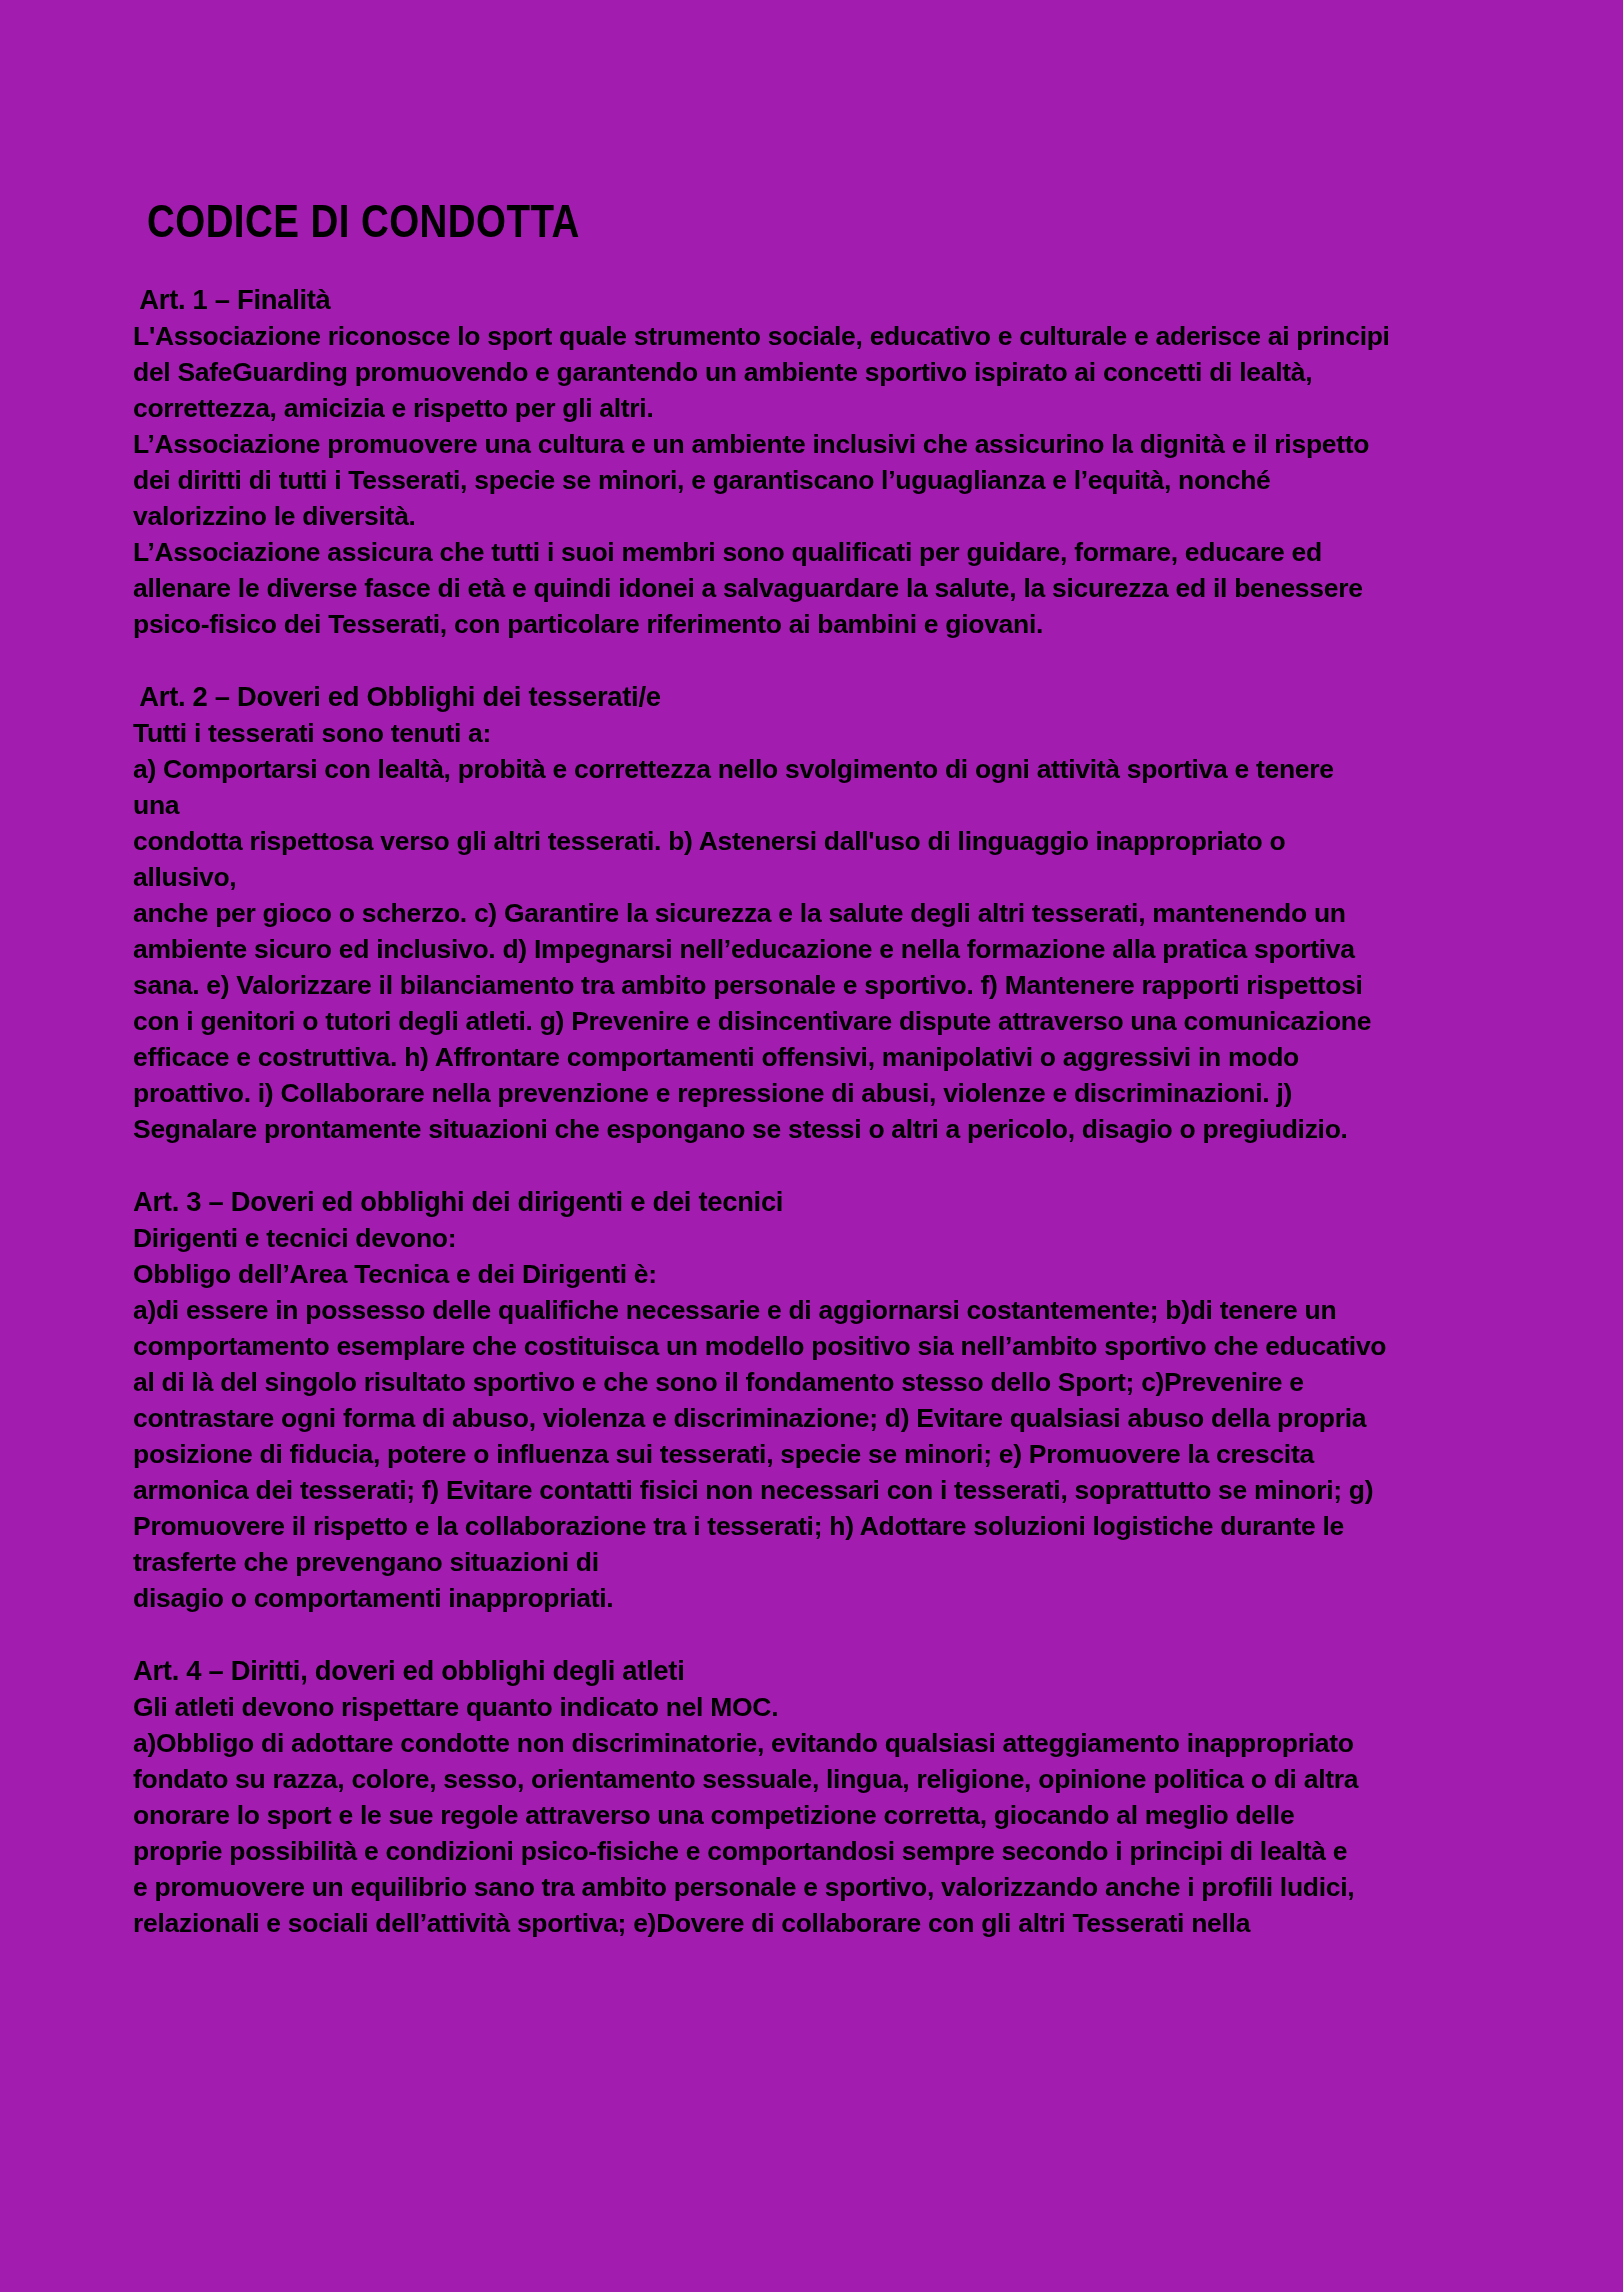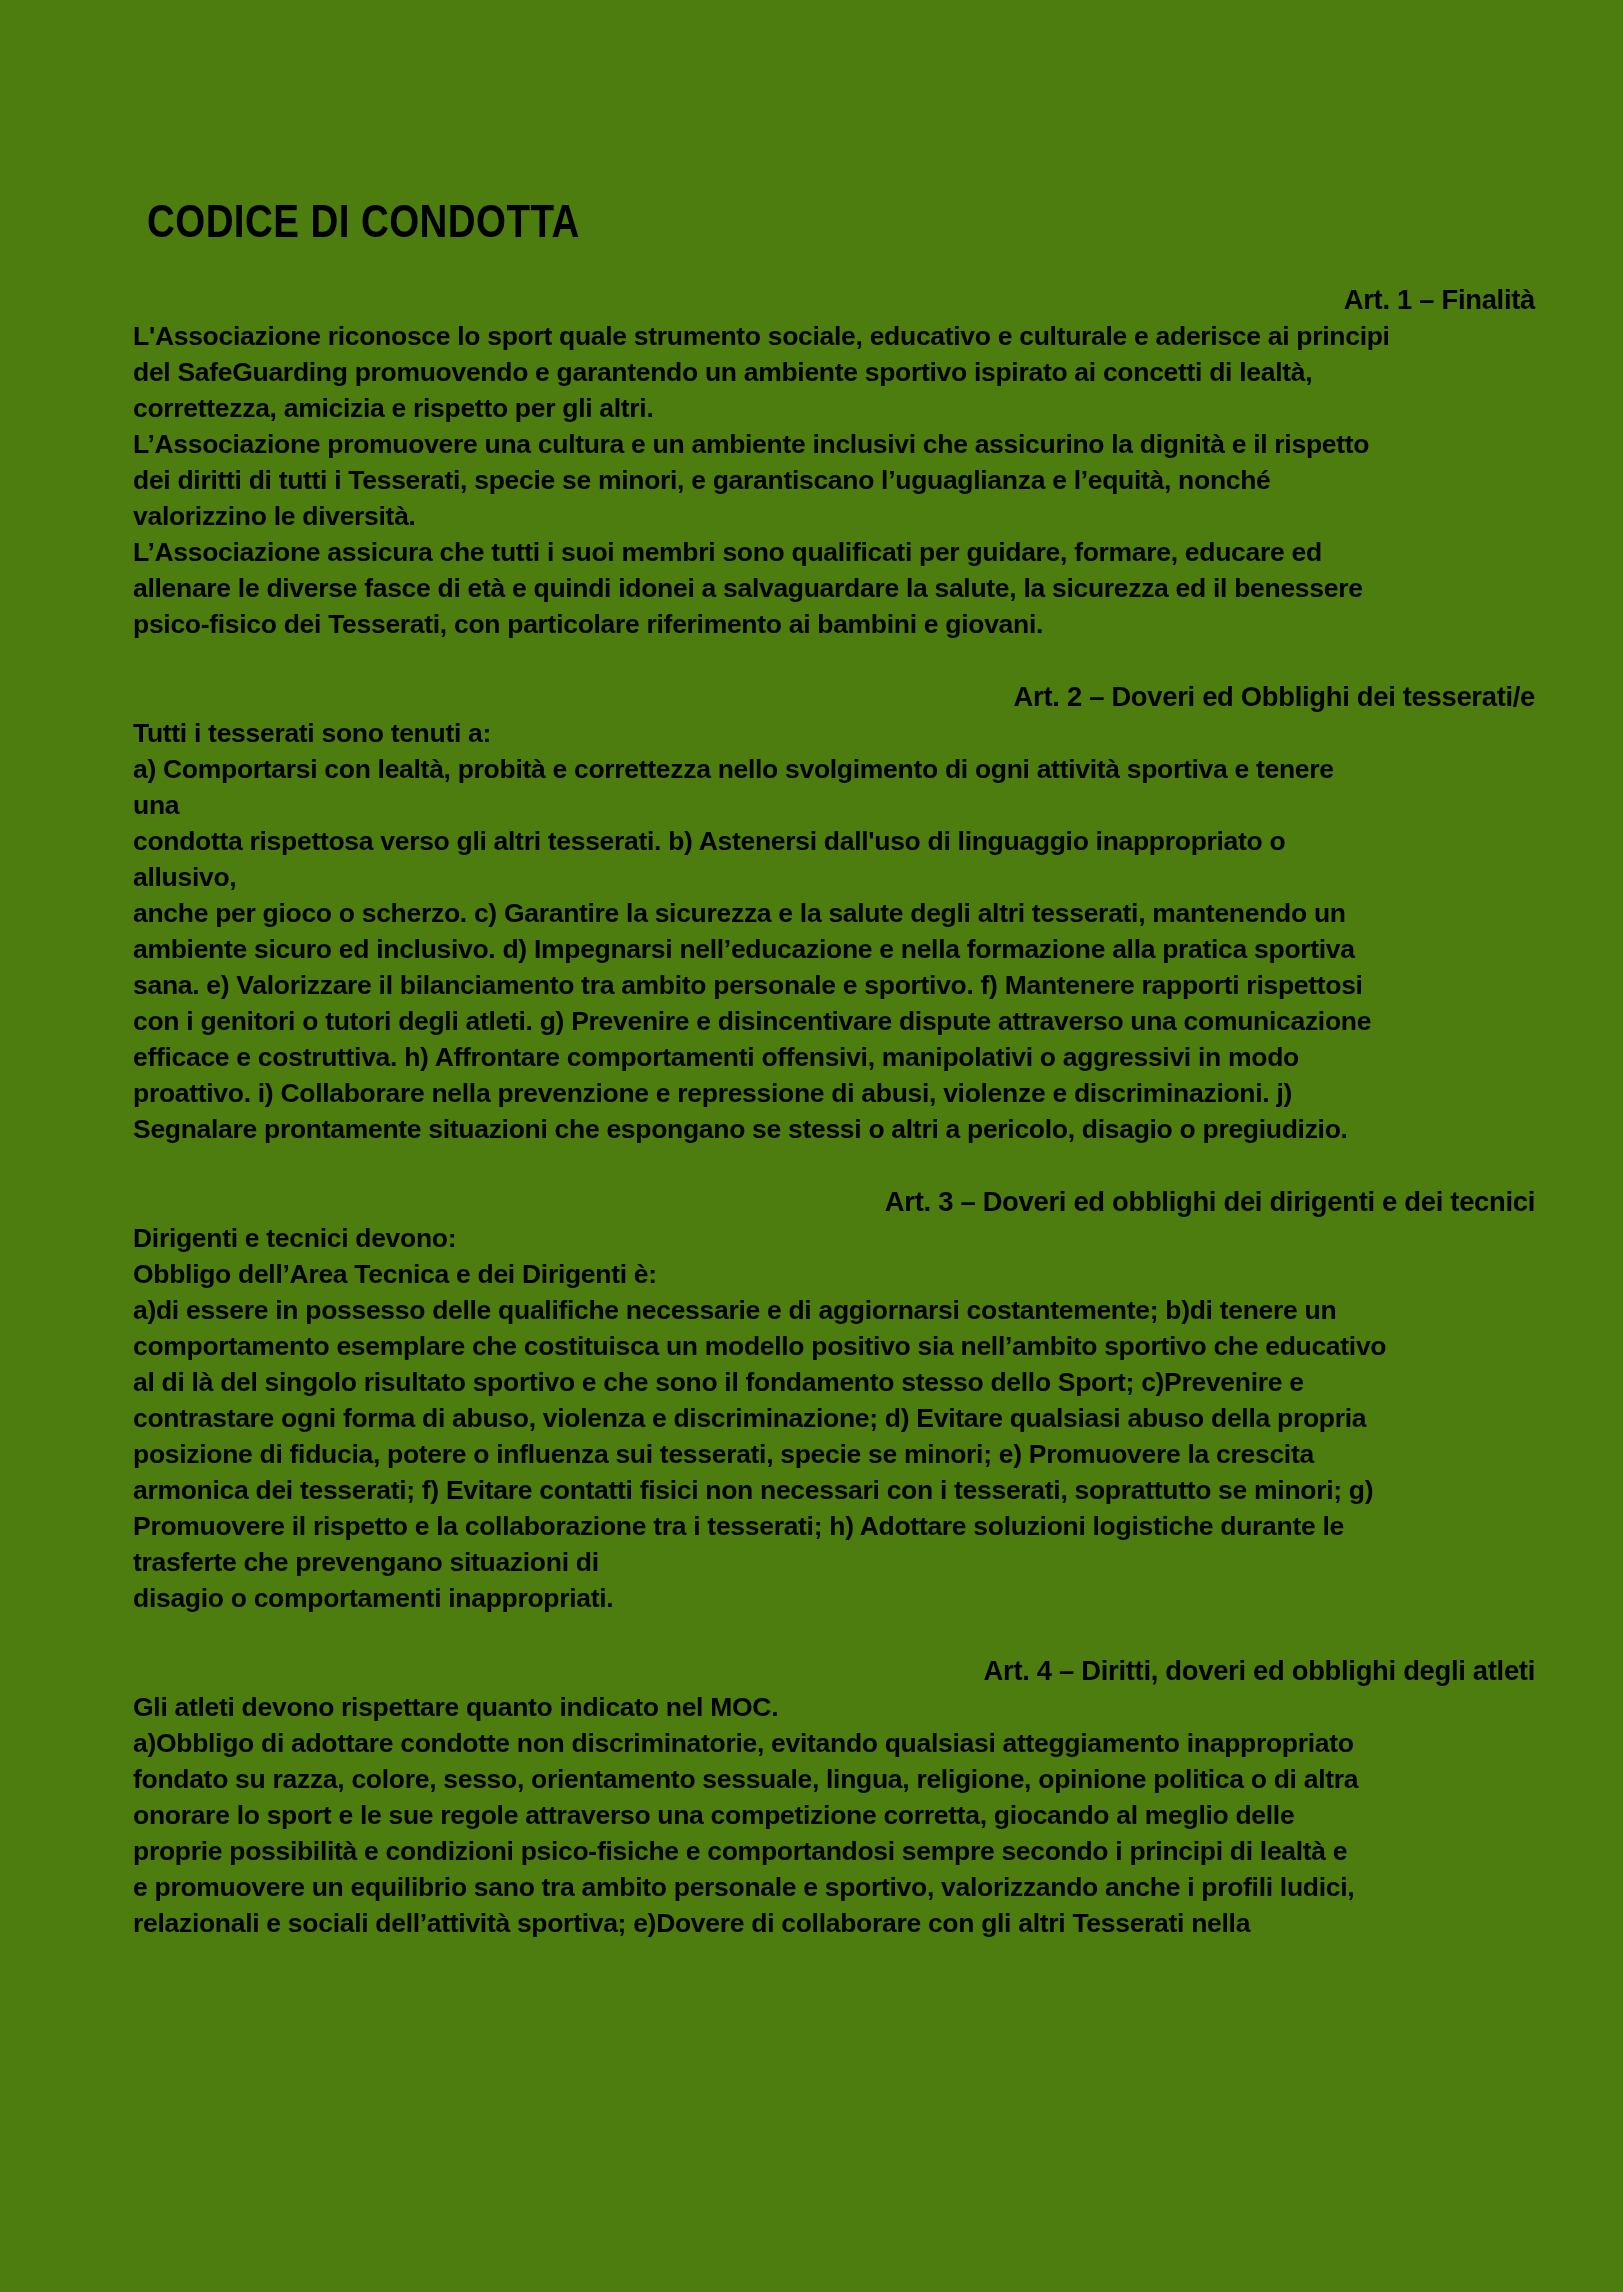--- a/index.html
+++ b/index.html
@@ -12,21 +12,21 @@
     height: 2293px;
     color: #000000;
     font-family: "Liberation Sans", sans-serif;
     overflow: hidden;
   }
   .page {
     box-sizing: border-box;
     width: 1623px;
     height: 2293px;
     padding: 196px 88px 0 133px;
-    background: #4d7c0f;
+    background: #a21caf;
   }
   h1.doc-title {
     font-size: 47px;
     line-height: 49px;
     font-weight: 700;
     margin: 0 0 29px 13.7px;
     letter-spacing: 0.5px;
     transform: scaleX(0.82);
     transform-origin: left center;
     white-space: pre;
@@ -35,21 +35,20 @@
     margin: 0;
     padding: 0;
   }
   h2.section-heading {
     font-size: 27.4px;
     line-height: 36px;
     font-weight: 700;
     margin: 37px 0 0 0;
     letter-spacing: -0.3px;
     white-space: pre;
-    text-align: right;
   }
   .line {
     font-size: 26.5px;
     line-height: 36px;
     font-weight: 700;
     letter-spacing: -0.3px;
     white-space: pre;
   }
 </style>
 </head>

